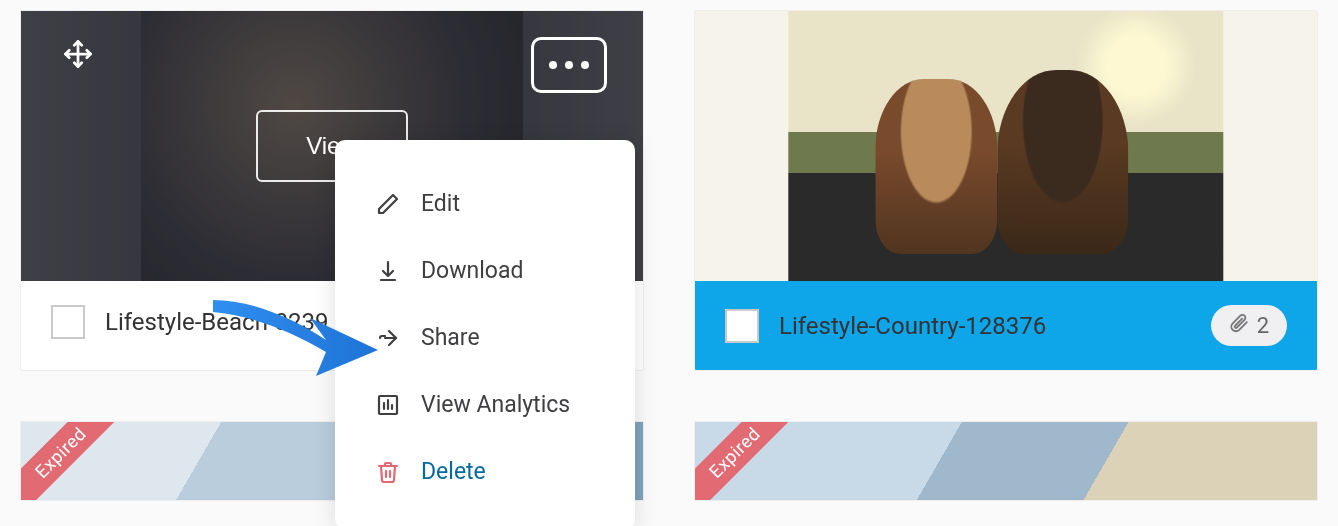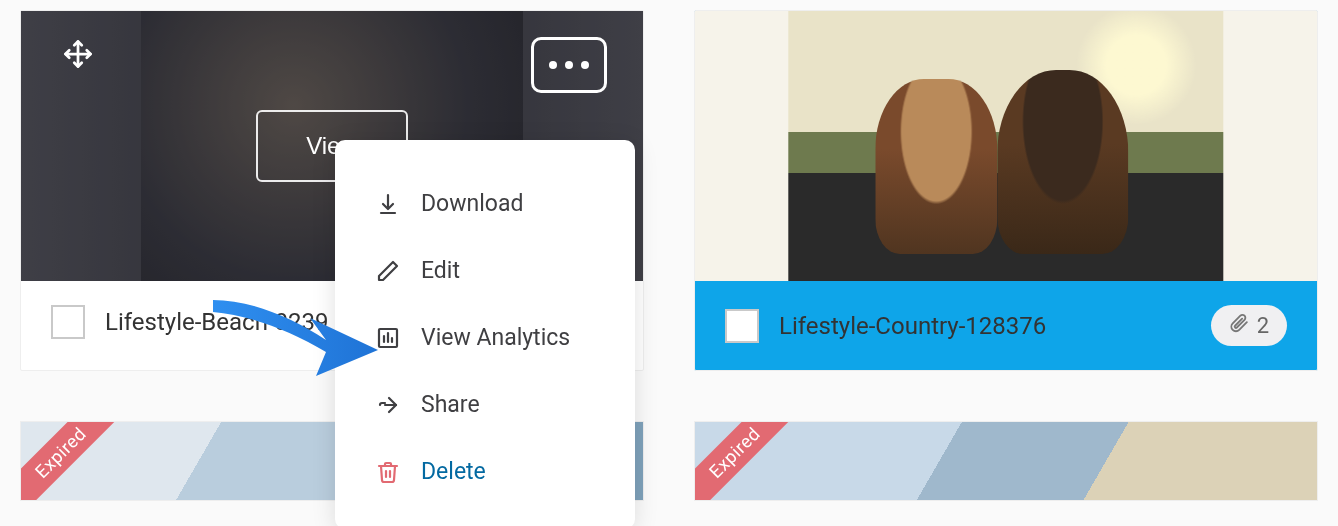--- a/index.html
+++ b/index.html
@@ -266,55 +266,55 @@
   <div class="card-small">
     <div class="thumb2 thumb2b"></div>
     <div class="ribbon">Expired</div>
   </div>
 </div>
 
 <div class="menu">
   <div class="menu-item">
     <span class="icon">
       <svg width="24" height="24" viewBox="0 0 24 24" fill="none" stroke="#3f3f42" stroke-width="2.2" stroke-linecap="round" stroke-linejoin="round">
+          <path d="M17 3l4 4L7 21H3v-4L17 3z"></path>
+        </svg>
+    </span>
+    <span>Edit</span>
+  </div>
+  <div class="menu-item">
+    <span class="icon">
+      <svg width="24" height="24" viewBox="0 0 24 24" fill="none" stroke="#3f3f42" stroke-width="2.2" stroke-linecap="round" stroke-linejoin="round">
           <path d="M12 3v12"></path>
           <polyline points="7 12 12 17 17 12"></polyline>
           <line x1="5" y1="21" x2="19" y2="21"></line>
         </svg>
     </span>
     <span>Download</span>
   </div>
   <div class="menu-item">
     <span class="icon">
       <svg width="24" height="24" viewBox="0 0 24 24" fill="none" stroke="#3f3f42" stroke-width="2.2" stroke-linecap="round" stroke-linejoin="round">
-          <path d="M17 3l4 4L7 21H3v-4L17 3z"></path>
-        </svg>
-    </span>
-    <span>Edit</span>
+          <path d="M4 12c0-1 .6-2 2-2h3"></path>
+          <path d="M13 5l7 7-7 7"></path>
+          <path d="M20 12H9"></path>
+        </svg>
+    </span>
+    <span>Share</span>
   </div>
   <div class="menu-item">
     <span class="icon">
       <svg width="24" height="24" viewBox="0 0 24 24" fill="none" stroke="#3f3f42" stroke-width="2.2" stroke-linecap="round" stroke-linejoin="round">
           <rect x="3" y="3" width="18" height="18" rx="1"></rect>
           <line x1="8" y1="16" x2="8" y2="10"></line>
           <line x1="12" y1="16" x2="12" y2="7"></line>
           <line x1="16" y1="16" x2="16" y2="12"></line>
         </svg>
     </span>
     <span>View Analytics</span>
-  </div>
-  <div class="menu-item">
-    <span class="icon">
-      <svg width="24" height="24" viewBox="0 0 24 24" fill="none" stroke="#3f3f42" stroke-width="2.2" stroke-linecap="round" stroke-linejoin="round">
-          <path d="M4 12c0-1 .6-2 2-2h3"></path>
-          <path d="M13 5l7 7-7 7"></path>
-          <path d="M20 12H9"></path>
-        </svg>
-    </span>
-    <span>Share</span>
   </div>
   <div class="menu-item delete">
     <span class="icon">
       <svg width="24" height="24" viewBox="0 0 24 24" fill="none" stroke="#e26a72" stroke-width="2.2" stroke-linecap="round" stroke-linejoin="round">
           <polyline points="3 6 5 6 21 6"></polyline>
           <path d="M19 6l-1 14a2 2 0 0 1-2 2H8a2 2 0 0 1-2-2L5 6"></path>
           <path d="M10 11v6"></path>
           <path d="M14 11v6"></path>
           <path d="M9 6V4a1 1 0 0 1 1-1h4a1 1 0 0 1 1 1v2"></path>
         </svg>

